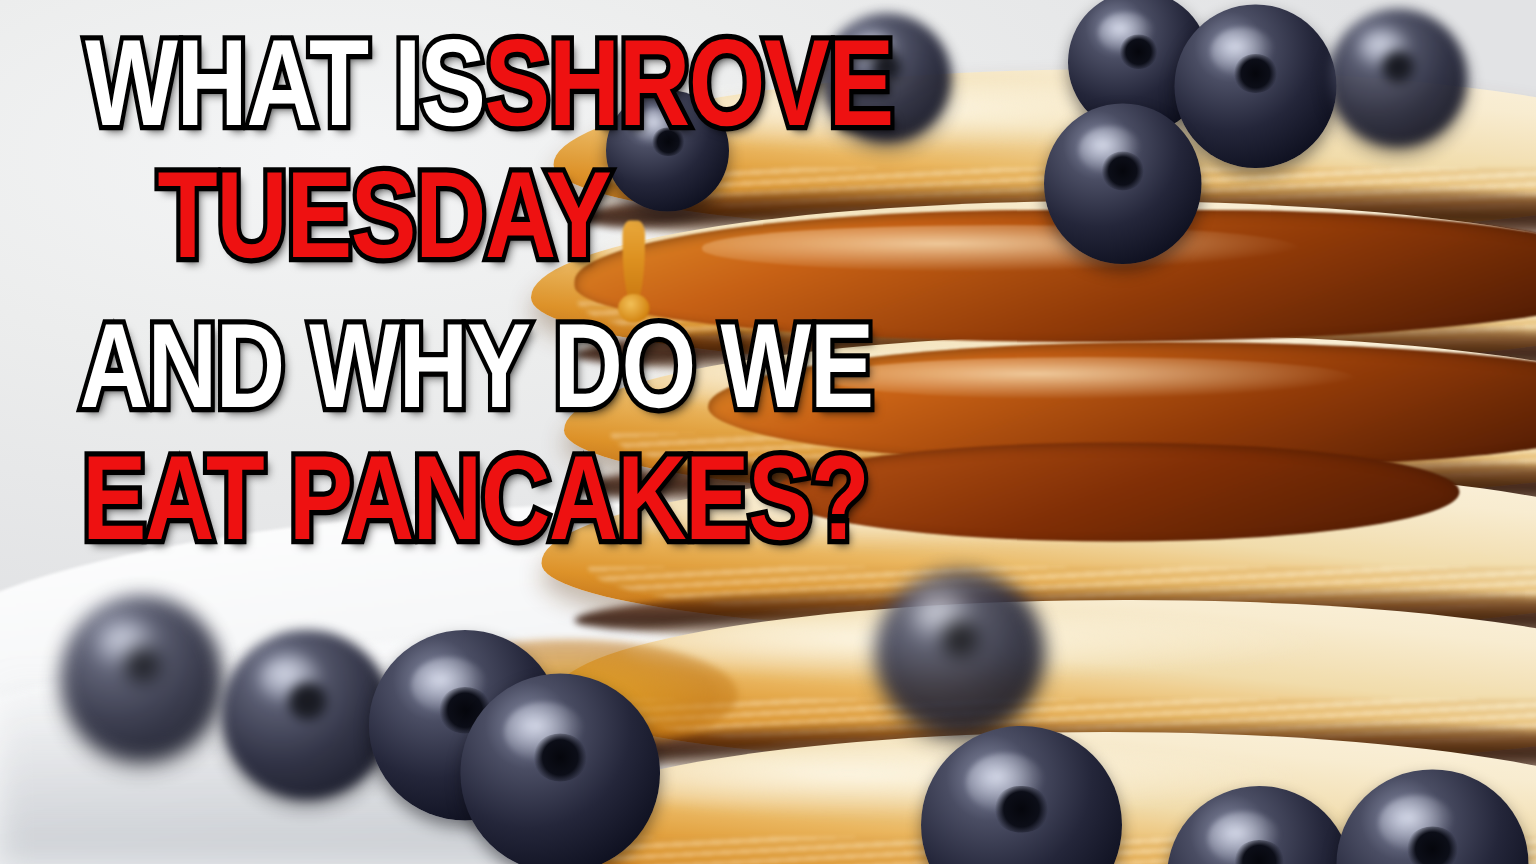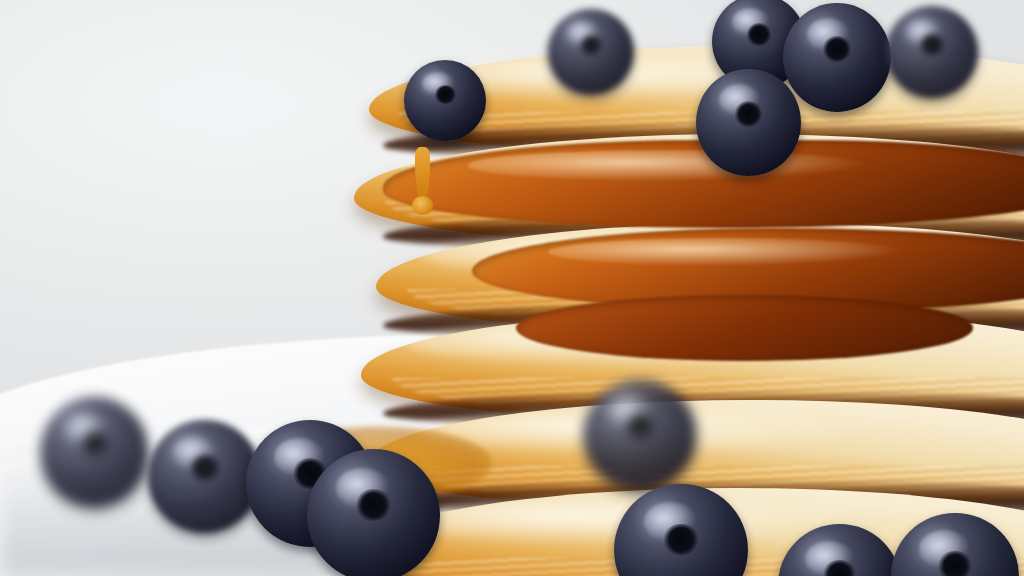--- a/index.html
+++ b/index.html
@@ -277,14 +277,25 @@
     <div class="bb blur2" style="left:4%;top:69%;width:10.5%;height:19%;"></div>
     <div class="bb blur" style="left:14.5%;top:73%;width:11%;height:19.5%;"></div>
     <div class="bb" style="left:24%;top:73%;width:12.5%;height:22%;"></div>
     <div class="bb" style="left:30%;top:78%;width:13%;height:23%;"></div>
     <div class="bb" style="left:60%;top:84%;width:13%;height:23%;"></div>
     <div class="bb" style="left:76%;top:91%;width:12%;height:21%;"></div>
     <div class="bb" style="left:87%;top:89%;width:12.5%;height:22%;"></div>
 
   </div>
 
+  <div class="headline">
+
+    <span class="line" id="line1"><span class="l-inner l-white">WHAT IS </span><span class="l-inner l-red">SHROVE</span></span>
+
+    <span class="line l-red" id="line2">TUESDAY</span>
+
+    <span class="line l-white" id="line3">AND WHY DO WE</span>
+
+    <span class="line l-red" id="line4">EAT PANCAKES?</span>
+
+  </div>
 
 </div>
 
 </body></html>

